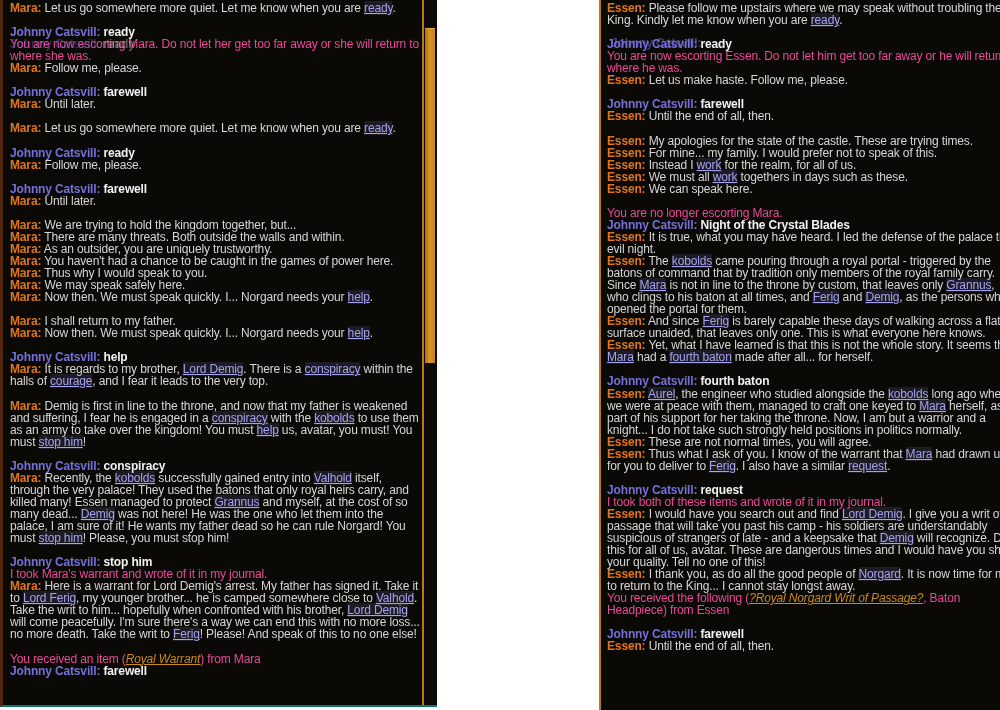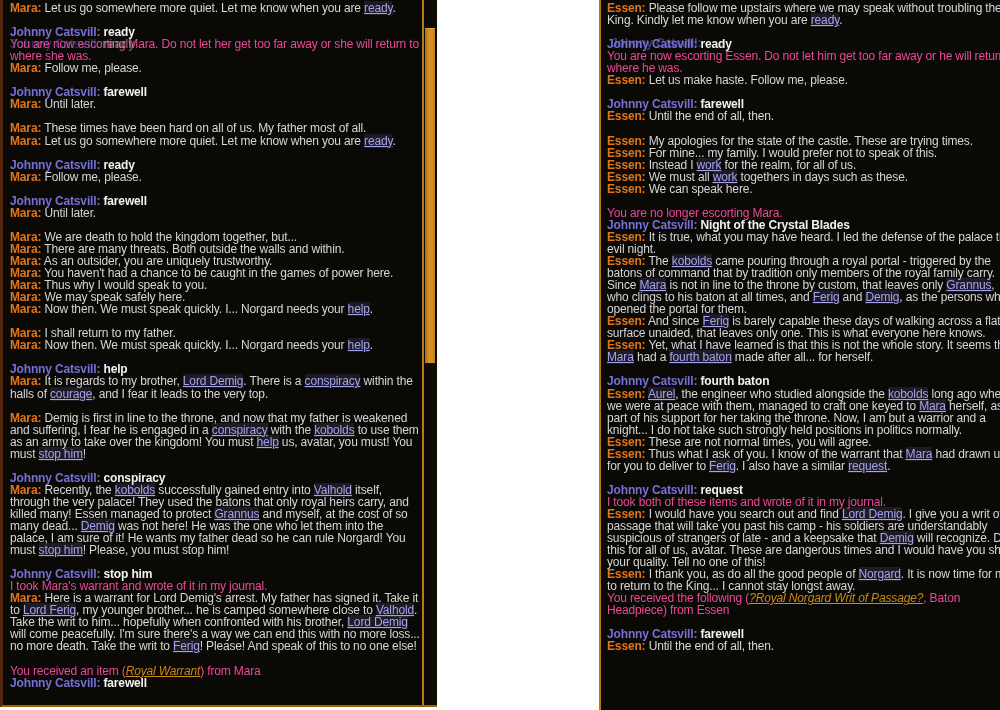--- a/index.html
+++ b/index.html
@@ -11,21 +11,21 @@
     font-family:"Liberation Sans", sans-serif;
   }
   .panel{
     position:absolute;top:0;
     background:#0b0906;
     box-sizing:border-box;
   }
   #panel-left{
     left:0;width:437px;height:707px;
     border-left:3px solid #53280e;
-    border-bottom:2px solid #a16207;
+    border-bottom:2px solid #0f766e;
     padding-left:16px;
   }
   #panel-right{
     left:563px;width:437px;height:710px;
     border-left:2px solid #b87a18;
     margin-left:36px;
   }
   .content{
     position:absolute;top:0;bottom:0;
     left:0;right:13px;
@@ -76,30 +76,29 @@
   <div class="content">
       <div class="line"><span class="seg-npc">Mara:</span><span class="seg-plain"> Let us go somewhere more quiet. Let me know when you are </span><span class="seg-link">ready</span><span class="seg-plain">.</span></div>
       <div class="line blank">&nbsp;</div>
       <div class="line"><span class="seg-player">Johnny Catsvill:</span><span class="seg-pkey"> ready</span></div>
       <div class="line"><span class="seg-sys">You are now escorting Mara. Do not let her get too far away or she will return to where she was.</span></div>
       <div class="line"><span class="seg-npc">Mara:</span><span class="seg-plain"> Follow me, please.</span></div>
       <div class="line blank">&nbsp;</div>
       <div class="line"><span class="seg-player">Johnny Catsvill:</span><span class="seg-pkey"> farewell</span></div>
       <div class="line"><span class="seg-npc">Mara:</span><span class="seg-plain"> Until later.</span></div>
       <div class="line blank">&nbsp;</div>
-      <div class="line"><span class="seg-npc">Mara:</span><span class="seg-plain"> These times have been hard on all of us. My father most of all.</span></div>
       <div class="line"><span class="seg-npc">Mara:</span><span class="seg-plain"> Let us go somewhere more quiet. Let me know when you are </span><span class="seg-link">ready</span><span class="seg-plain">.</span></div>
       <div class="line blank">&nbsp;</div>
       <div class="line"><span class="seg-player">Johnny Catsvill:</span><span class="seg-pkey"> ready</span></div>
       <div class="line"><span class="seg-npc">Mara:</span><span class="seg-plain"> Follow me, please.</span></div>
       <div class="line blank">&nbsp;</div>
       <div class="line"><span class="seg-player">Johnny Catsvill:</span><span class="seg-pkey"> farewell</span></div>
       <div class="line"><span class="seg-npc">Mara:</span><span class="seg-plain"> Until later.</span></div>
       <div class="line blank">&nbsp;</div>
-      <div class="line"><span class="seg-npc">Mara:</span><span class="seg-plain"> We are death to hold the kingdom together, but...</span></div>
+      <div class="line"><span class="seg-npc">Mara:</span><span class="seg-plain"> We are trying to hold the kingdom together, but...</span></div>
       <div class="line"><span class="seg-npc">Mara:</span><span class="seg-plain"> There are many threats. Both outside the walls and within.</span></div>
       <div class="line"><span class="seg-npc">Mara:</span><span class="seg-plain"> As an outsider, you are uniquely trustworthy.</span></div>
       <div class="line"><span class="seg-npc">Mara:</span><span class="seg-plain"> You haven't had a chance to be caught in the games of power here.</span></div>
       <div class="line"><span class="seg-npc">Mara:</span><span class="seg-plain"> Thus why I would speak to you.</span></div>
       <div class="line"><span class="seg-npc">Mara:</span><span class="seg-plain"> We may speak safely here.</span></div>
       <div class="line"><span class="seg-npc">Mara:</span><span class="seg-plain"> Now then. We must speak quickly. I... Norgard needs your </span><span class="seg-link">help</span><span class="seg-plain">.</span></div>
       <div class="line blank">&nbsp;</div>
       <div class="line"><span class="seg-npc">Mara:</span><span class="seg-plain"> I shall return to my father.</span></div>
       <div class="line"><span class="seg-npc">Mara:</span><span class="seg-plain"> Now then. We must speak quickly. I... Norgard needs your </span><span class="seg-link">help</span><span class="seg-plain">.</span></div>
       <div class="line blank">&nbsp;</div>

